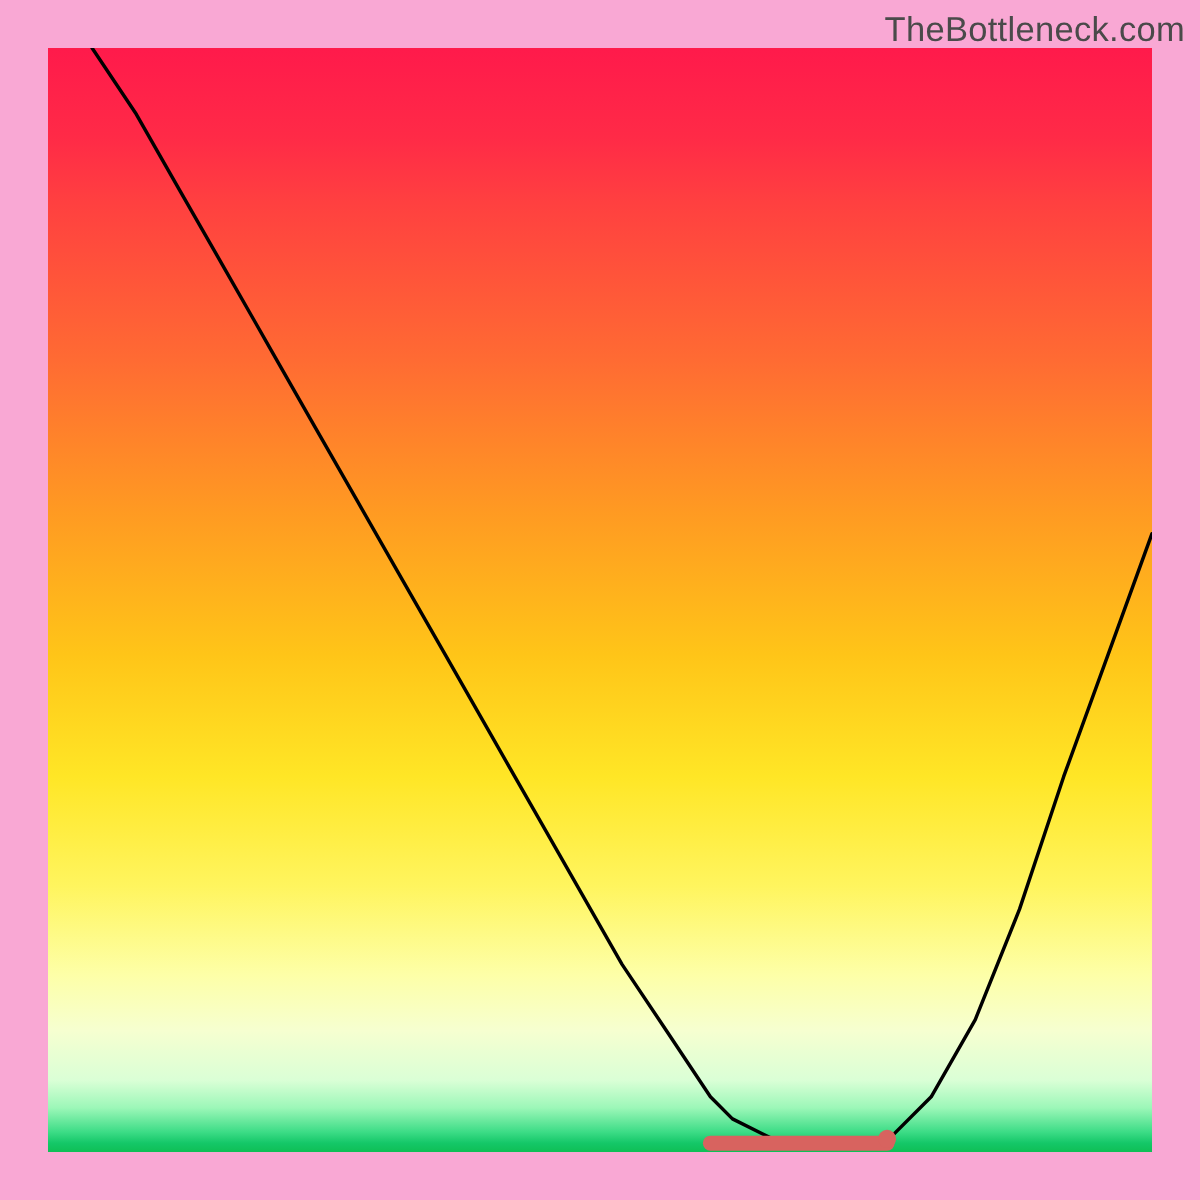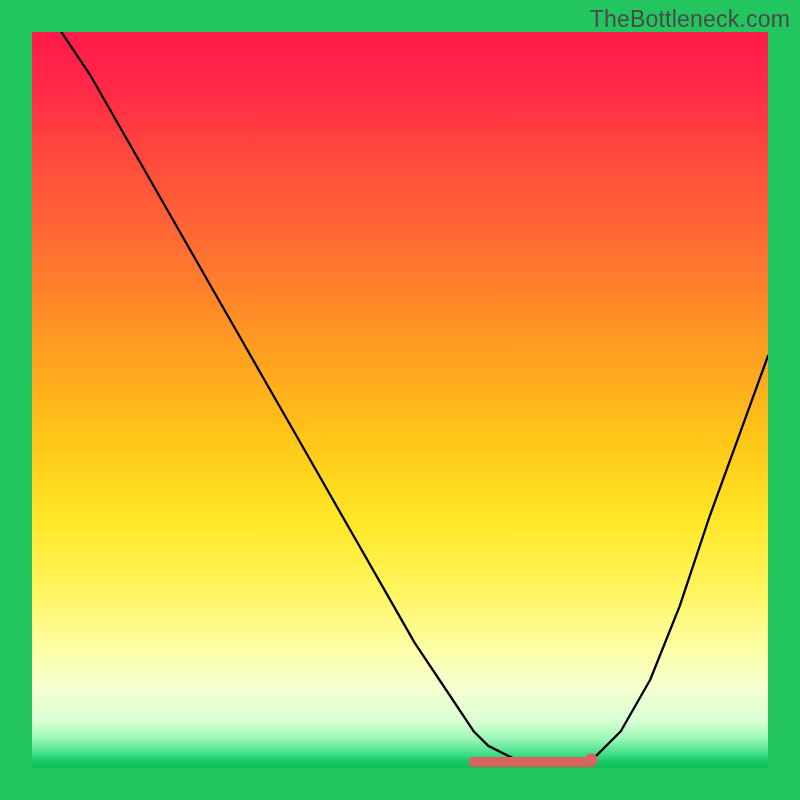--- a/index.html
+++ b/index.html
@@ -8,21 +8,21 @@
     width: 800px;
     height: 800px;
     background: #000;
     overflow: hidden;
     font-family: Arial, Helvetica, sans-serif;
   }
   .frame {
     position: relative;
     width: 800px;
     height: 800px;
-    background: #22c55e;
+    background: #f9a8d4;
   }
   .plot {
     position: absolute;
     left: 32px;
     top: 32px;
     width: 736px;
     height: 736px;
     overflow: hidden;
   }
   .gradient {

